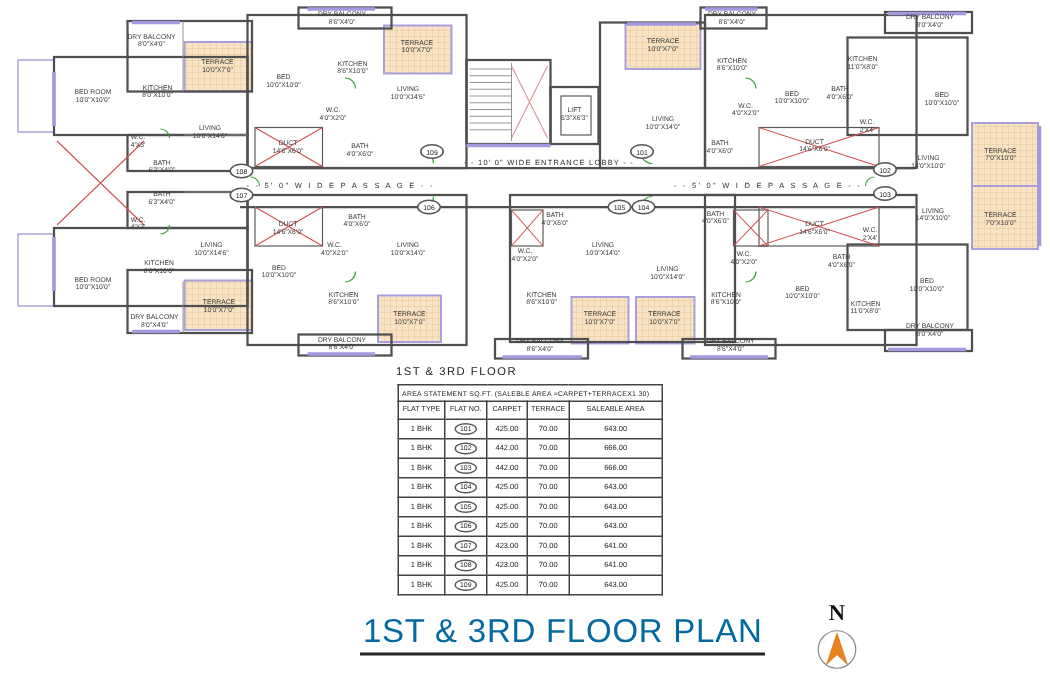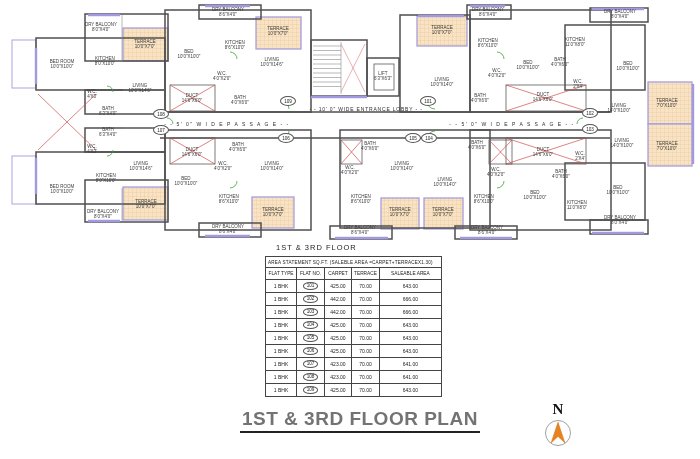--- a/index.html
+++ b/index.html
@@ -10,33 +10,33 @@
         font-size:4.5px;line-height:1.15;color:#3a3a3a;white-space:nowrap;z-index:5;}
   .room .nm,.room .dm{display:block;}
   .flat{position:absolute;transform:translate(-50%,-50%);min-width:12px;height:8px;
         border:0.7px solid #555;border-radius:50%;background:#fff;color:#222;
         font-size:4.6px;display:flex;align-items:center;justify-content:center;
         padding:0 1px;z-index:6;}
   .passage{position:absolute;transform:translate(-50%,-50%);font-size:5px;
         letter-spacing:1.5px;color:#2d2d2d;white-space:nowrap;z-index:5;}
   .lobby{position:absolute;transform:translate(-50%,-50%);font-size:5px;
         letter-spacing:0.8px;color:#2d2d2d;white-space:nowrap;z-index:5;}
-  .floor-heading{position:absolute;left:276px;top:243px;font-size:7.5px;
+  .floor-heading{position:absolute;left:264px;top:243px;font-size:7.5px;
         letter-spacing:1px;color:#222;}
   #area-table{position:absolute;left:265px;top:256px;border-collapse:collapse;
         background:#fff;font-size:5px;color:#222;}
   #area-table th,#area-table td{border:0.6px solid #444;text-align:center;
         padding:1px 2px;font-weight:normal;}
   #area-table .tbl-caption{font-size:4.6px;text-align:left;height:8px;letter-spacing:0.2px;}
   #area-table thead .colhead th{font-size:4.8px;height:9px;}
   #area-table tbody td{height:10px;}
   .oval{display:inline-block;border:0.6px solid #555;border-radius:50%;
         padding:0 3px;font-size:4.6px;line-height:6px;}
   .main-title{position:absolute;left:240px;top:408px;width:220px;text-align:center;z-index:8;}
-  .main-title span{display:inline-block;font-size:19px;font-weight:bold;color:#737373;
+  .main-title span{display:inline-block;font-size:22px;font-weight:normal;color:#0369a1;
         letter-spacing:0.5px;border-bottom:2px solid #222;padding:0 2px 1px 2px;white-space:nowrap;}
   .north{position:absolute;left:540px;top:402px;width:36px;text-align:center;z-index:8;}
   .north .n-letter{font-family:"Liberation Serif", serif;font-weight:bold;
         font-size:15px;color:#111;line-height:14px;}
 </style>
 </head>
 <body>
 
 <div id="sheet">
 

